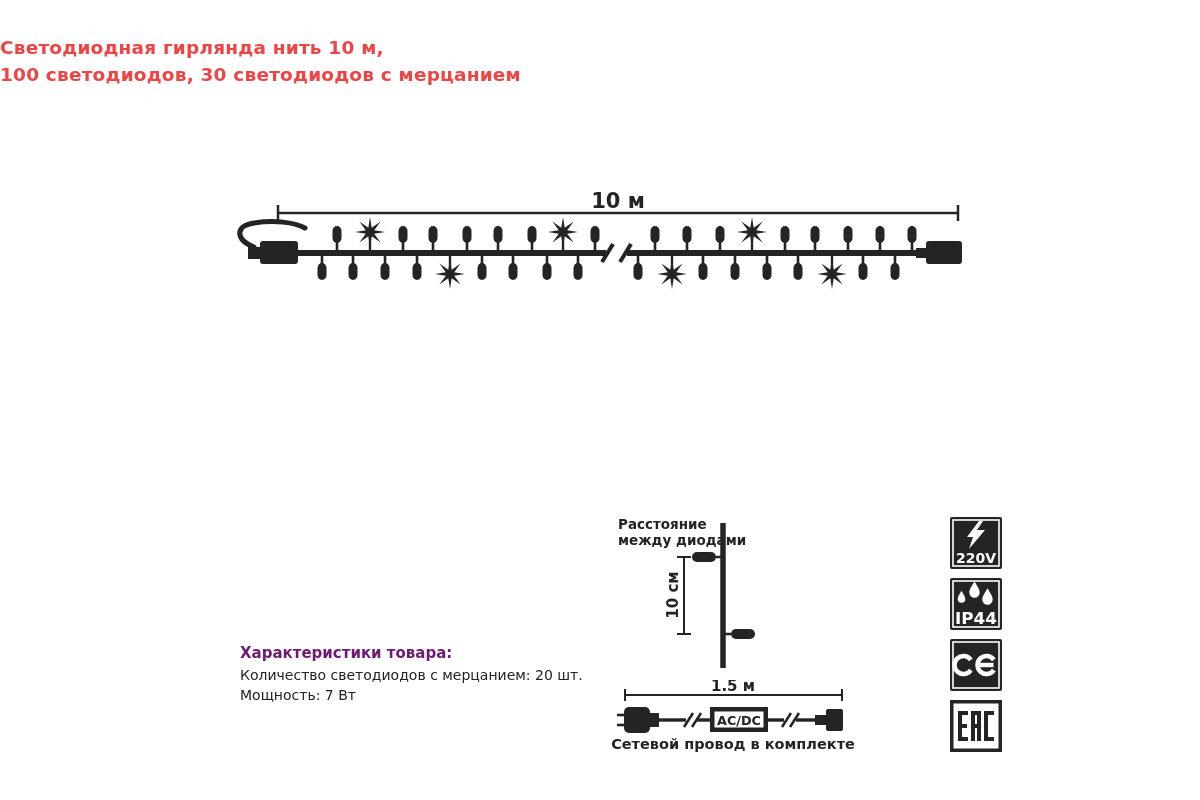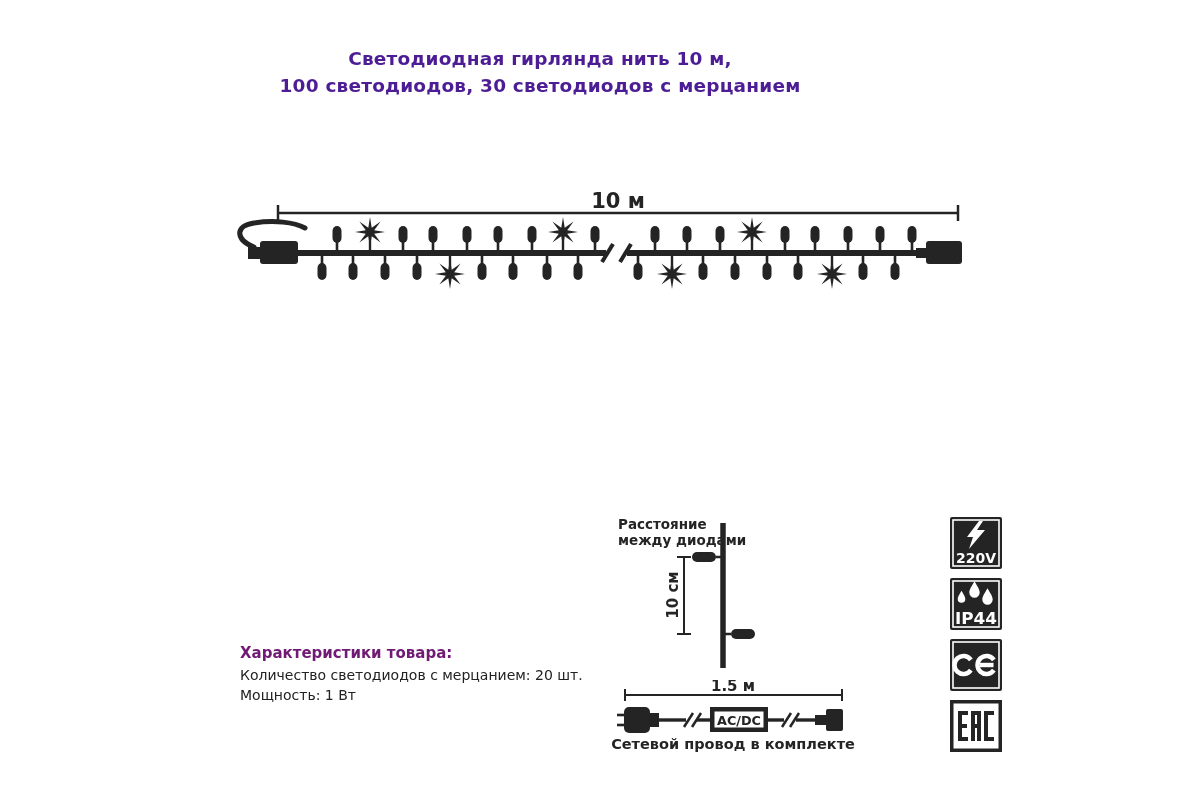--- a/index.html
+++ b/index.html
@@ -1,20 +1,20 @@
 <!DOCTYPE html>
 <html style="--ink: #242424; --paper: #ffffff;"><head>
 <meta charset="utf-8">
 <style>
   html,body{margin:0;padding:0;background:#fff;}
   #canvas{position:relative;width:1200px;height:800px;background:var(--paper,#fff);overflow:hidden;
           font-family:"DejaVu Sans", sans-serif;color:#111;}
   .abs{position:absolute;}
-  .title{left:0;top:45px;width:1080px;text-align:center;font-size:18.5px;font-weight:bold;
-         line-height:27px;color:#4c1d95;letter-spacing:.2px;}
+  .title{left:0;top:34px;width:1080px;font-size:18.5px;font-weight:bold;
+         line-height:27px;color:#ef4444;letter-spacing:.2px;}
   .specs{left:240px;top:644px;color:#222;}
   .specs-heading{font-size:15px;font-weight:bold;margin-bottom:4px;line-height:18px;color:#701a75;}
   .spec-item{font-size:14px;line-height:19.5px;}
   svg text{font-family:"DejaVu Sans", sans-serif;}
   .dimlabel{font-size:21px;font-weight:600;fill:var(--ink);}
   .dimlabel-s{font-size:15px;font-weight:600;fill:var(--ink);}
   .cap{font-size:13.5px;font-weight:600;fill:var(--ink);}
   .cap-b{font-size:14.5px;font-weight:bold;fill:var(--ink);}
   .acdc{font-size:13px;font-weight:bold;fill:var(--ink);}
   .ink-f{fill:var(--ink);}
@@ -132,21 +132,21 @@
         <rect x="131" y="124" width="24" height="10" rx="5" fill="var(--ink)"></rect>
         <line x1="84" y1="52" x2="84" y2="129" stroke="var(--ink)" stroke-width="2"></line>
         <line x1="77" y1="52" x2="91" y2="52" stroke="var(--ink)" stroke-width="2"></line>
         <line x1="77" y1="129" x2="91" y2="129" stroke="var(--ink)" stroke-width="2"></line>
       </g>
   </svg>
 
   <div class="abs specs">
     <div class="specs-heading">Характеристики товара:</div>
     <div class="spec-item">Количество светодиодов с мерцанием: 20 шт.</div>
-    <div class="spec-item">Мощность: 1 Вт</div>
+    <div class="spec-item">Мощность: 7 Вт</div>
   </div>
 
   <svg class="abs" style="left:600px;top:680px;" width="300" height="90" viewBox="0 0 300 90">
     <text class="dimlabel-s" x="133" y="11" text-anchor="middle">1.5 м</text>
     <g id="cord-shapes">
         <line x1="25" y1="15" x2="242" y2="15" stroke="var(--ink)" stroke-width="2"></line>
         <line x1="25" y1="9" x2="25" y2="21" stroke="var(--ink)" stroke-width="2"></line>
         <line x1="242" y1="9" x2="242" y2="21" stroke="var(--ink)" stroke-width="2"></line>
         <line x1="17" y1="35" x2="27" y2="35" stroke="var(--ink)" stroke-width="2.6"></line>
         <line x1="17" y1="45" x2="27" y2="45" stroke="var(--ink)" stroke-width="2.6"></line>

